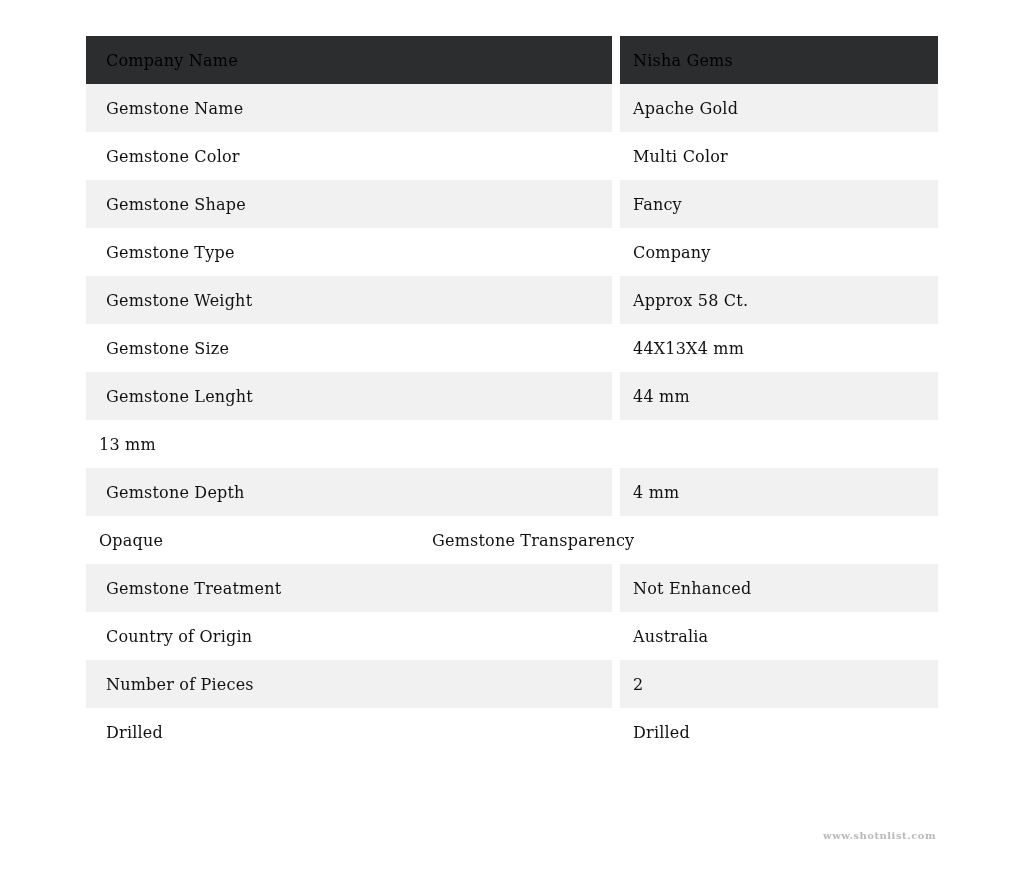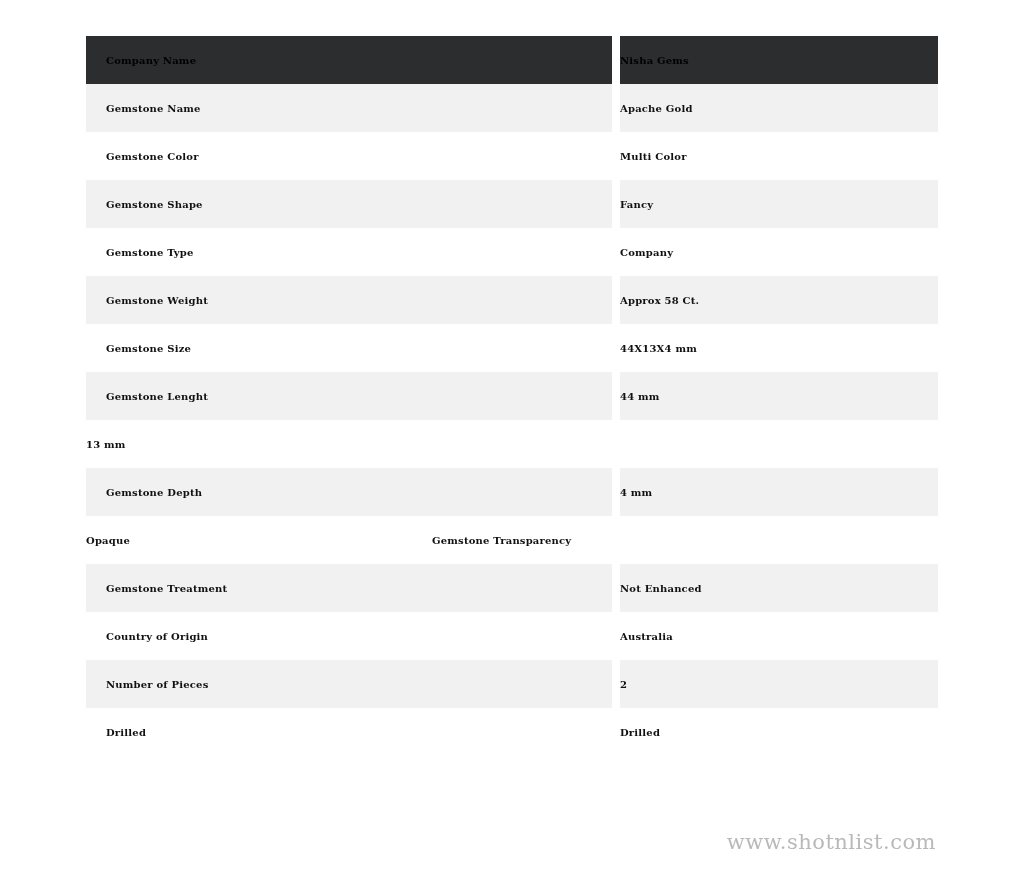--- a/index.html
+++ b/index.html
@@ -24,50 +24,51 @@
     flex-direction: column;
   }
   .row {
     display: flex;
     gap: 8px;
     height: 48px;
   }
   .cell {
     display: flex;
     align-items: center;
-    font-size: 10px;
-    font-weight: bold;
+    font-size: 16px;
+    font-weight: normal;
     color: #111111;
     letter-spacing: 0.2px;
   }
   .cell.label {
     width: 526px;
     padding-left: 20px;
   }
   .cell.value {
     width: 318px;
+    padding-left: 13px;
   }
   
   .row.header .cell {
     background: #2b2d2e;
     color: #000000;
   }
   
   .rows .row:nth-child(odd) .cell {
     background: #f1f1f2;
   }
   .rows .row:nth-child(even) .cell {
     background: #ffffff;
   }
   .watermark {
     position: absolute;
     top: 830px;
     right: 88px;
-    font-size: 21px;
-    font-weight: normal;
+    font-size: 10px;
+    font-weight: bold;
     color: #b9b9b9;
     letter-spacing: 0.5px;
   }
 </style>
 </head>
 <body>
 
 <div class="spec-table">
 
   <div class="row header">

